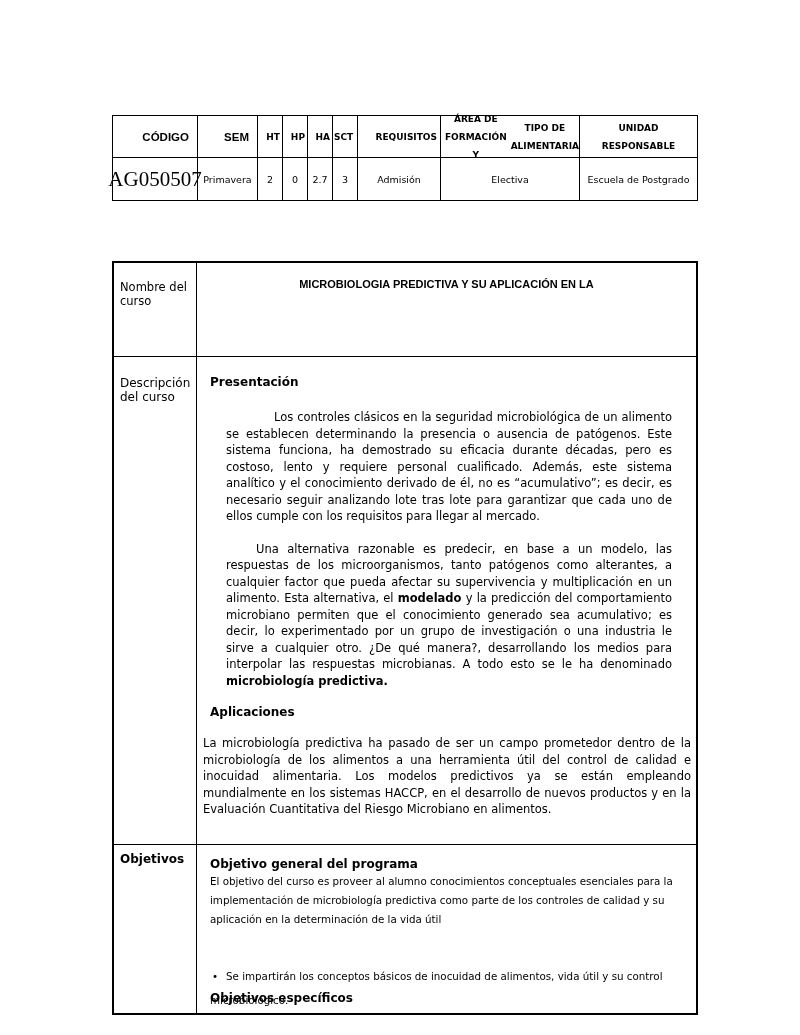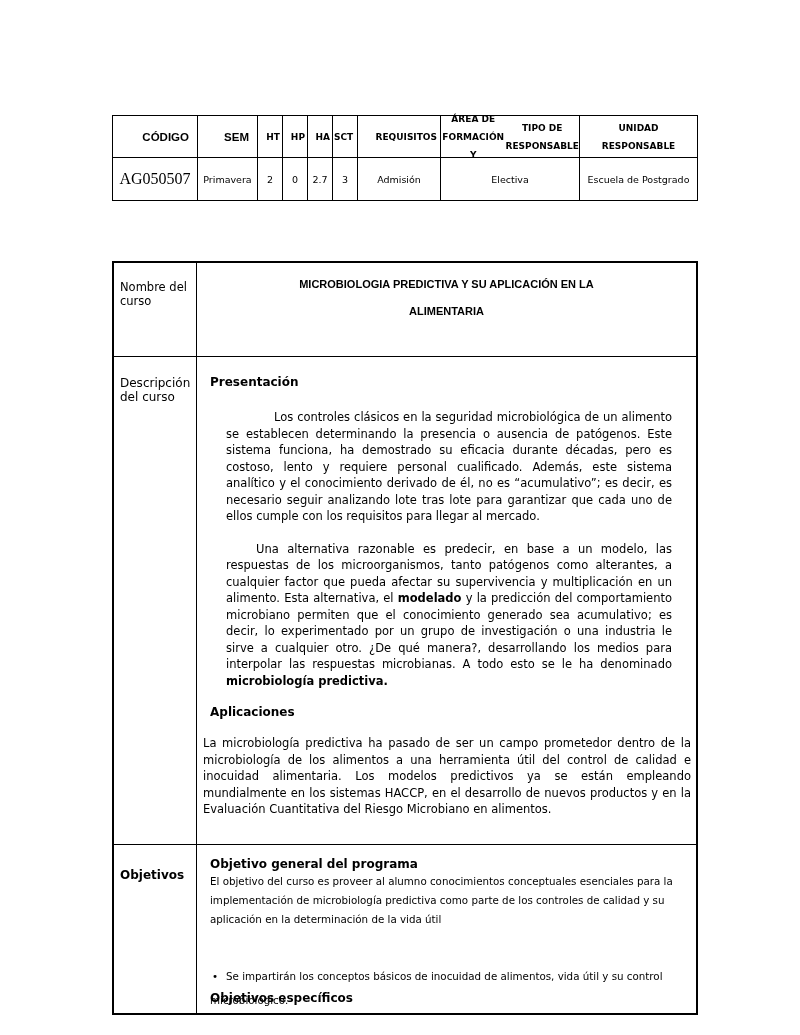--- a/index.html
+++ b/index.html
@@ -2,21 +2,21 @@
 <html><head>
   <meta charset="utf-8">
   <style>
     html, body { margin: 0; padding: 0; background: #ffffff; }
     body { width: 800px; height: 1035px; position: relative; overflow: hidden; color: #000; }
     .abs { position: absolute; }
     .cell { position: absolute; box-sizing: border-box; display: flex; align-items: center; justify-content: center; text-align: center; }
     .hdr { font-family: "Liberation Sans", sans-serif; font-weight: bold; font-size: 11.5px; }
     .hdr-small { font-family: "DejaVu Sans", sans-serif; font-weight: bold; font-size: 9px; line-height: 18px; }
     .val { font-family: "DejaVu Sans", sans-serif; font-size: 9.5px; }
-    .code { font-family: "Liberation Serif", serif; font-size: 16px; }
+    .code { font-family: "Liberation Serif", serif; font-size: 21px; }
     .vline { position: absolute; background: #000; width: 1px; }
     .hline { position: absolute; background: #000; height: 1px; }
     .label { font-family: "DejaVu Sans", sans-serif; font-size: 11.5px; line-height: 14px; }
     .title { font-family: "Liberation Sans", sans-serif; font-weight: bold; font-size: 11px; line-height: 27px; text-align: center; }
     .body { font-family: "DejaVu Sans", sans-serif; font-size: 11.5px; line-height: 16.5px; text-align: justify; }
     .sub { font-family: "DejaVu Sans", sans-serif; font-weight: bold; font-size: 12px; }
     .small { font-family: "DejaVu Sans", sans-serif; font-size: 10px; line-height: 19px; }
     p { margin: 16px; }
     b { font-weight: bold; }
   </style>
@@ -41,21 +41,21 @@
 
   <div class="cell hdr" style="left:113px; top:116px; width:84px; height:41px; justify-content:flex-end; padding-right:8px;">CÓDIGO</div>
   <div class="cell hdr" style="left:198px; top:116px; width:59px; height:41px; justify-content:flex-end; padding-right:8px;">SEM</div>
   <div class="cell hdr-small" style="left:258px; top:116px; width:24px; height:41px; justify-content:flex-end; padding-right:2px;">HT</div>
   <div class="cell hdr-small" style="left:283px; top:116px; width:24px; height:41px; justify-content:flex-end; padding-right:2px;">HP</div>
   <div class="cell hdr-small" style="left:308px; top:116px; width:24px; height:41px; justify-content:flex-end; padding-right:2px;">HA</div>
   <div class="cell hdr-small" style="left:333px; top:116px; width:24px; height:41px; justify-content:flex-start; padding-left:1px;">SCT</div>
   <div class="cell hdr-small" style="left:358px; top:116px; width:82px; height:41px; justify-content:flex-end; padding-right:3px;">REQUISITOS</div>
   <div class="cell hdr-small" style="left:441px; top:116px; width:138px; height:41px; flex-direction:row;">
     <span>ÁREA DE FORMACIÓN Y</span>
-    <span>TIPO DE RESPONSABLE</span>
+    <span>TIPO DE ALIMENTARIA</span>
   </div>
   <div class="cell hdr-small" style="left:580px; top:116px; width:117px; height:41px; flex-direction:column;">
     <span>UNIDAD</span>
     <span>RESPONSABLE</span>
   </div>
 
   <div class="cell code" style="left:113px; top:158px; width:84px; height:42px;">AG050507</div>
   <div class="cell val" style="left:198px; top:158px; width:59px; height:42px;">Primavera</div>
   <div class="cell val" style="left:258px; top:158px; width:24px; height:42px;">2</div>
   <div class="cell val" style="left:283px; top:158px; width:24px; height:42px;">0</div>
@@ -71,32 +71,31 @@
   <div class="hline" style="left:112px; top:356px; width:586px;"></div>
   <div class="hline" style="left:112px; top:844px; width:586px;"></div>
   <div class="hline" style="left:112px; top:1013px; width:586px; height:2px;"></div>
   <div class="vline" style="left:112px; top:261px; height:754px; width:2px;"></div>
   <div class="vline" style="left:196px; top:261px; height:754px;"></div>
   <div class="vline" style="left:696px; top:261px; height:754px; width:2px;"></div>
 
   <div class="abs label" style="left:120px; top:280px; width:74px;">Nombre del curso</div>
   <div class="abs title" style="left:197px; top:271px; width:499px;">
     <div>MICROBIOLOGIA PREDICTIVA Y SU APLICACIÓN EN LA</div>
-    <div>ALIMENTARIA</div>
   </div>
 
   <div class="abs label" style="left:120px; top:376px; width:74px; font-size:12px;">Descripción del curso</div>
   <div class="abs sub" style="left:210px; top:375px;">Presentación</div>
   <div class="abs body" style="left:210px; top:393px; width:478px;">
     <p style="text-indent:48px;">Los controles clásicos en la seguridad microbiológica de un alimento se establecen determinando la presencia o ausencia de patógenos. Este sistema funciona, ha demostrado su eficacia durante décadas, pero es costoso, lento y requiere personal cualificado. Además, este sistema analítico y el conocimiento derivado de él, no es “acumulativo”; es decir, es necesario seguir analizando lote tras lote para garantizar que cada uno de ellos cumple con los requisitos para llegar al mercado.</p>
     <p style="text-indent:30px;"><span>Una alternativa razonable es predecir, en base a un modelo, las respuestas de los microorganismos, tanto patógenos como alterantes, a cualquier factor que pueda afectar su supervivencia y multiplicación en un alimento. Esta alternativa, el </span><b>modelado</b><span> y la predicción del comportamiento microbiano permiten que el conocimiento generado sea acumulativo; es decir, lo experimentado por un grupo de investigación o una industria le sirve a cualquier otro. ¿De qué manera?, desarrollando los medios para interpolar las respuestas microbianas. A todo esto se le ha denominado </span><b>microbiología predictiva.</b></p>
   </div>
   <div class="abs sub" style="left:210px; top:705px;">Aplicaciones</div>
   <div class="abs body" style="left:203px; top:735px; width:488px;">La microbiología predictiva ha pasado de ser un campo prometedor dentro de la microbiología de los alimentos a una herramienta útil del control de calidad e inocuidad alimentaria. Los modelos predictivos ya se están empleando mundialmente en los sistemas HACCP, en el desarrollo de nuevos productos y en la Evaluación Cuantitativa del Riesgo Microbiano en alimentos.</div>
 
-  <div class="abs label" style="left:120px; top:852px; font-weight:bold; font-size:12px;margin-top:16px;">Objetivos</div>
+  <div class="abs label" style="left:120px; top:852px; font-weight:bold; font-size:12px;">Objetivos</div>
   <div class="abs sub" style="left:210px; top:857px;">Objetivo general del programa</div>
   <div class="abs small" style="left:210px; top:872px; width:486px; font-size:10.3px;">El objetivo del curso es proveer al alumno conocimientos conceptuales esenciales para la implementación de microbiología predictiva como parte de los controles de calidad y su aplicación en la determinación de la vida útil</div>
   <div class="abs sub" style="left:210px; top:947px;margin-top:44px;">Objetivos específicos</div>
   <div class="abs small" style="left:210px; top:964px; width:476px; font-size:10.3px; line-height:24px;">
     <div><span style="display:inline-block; width:14px; padding-left:2px;">•</span><span>Se impartirán los conceptos básicos de inocuidad de alimentos, vida útil y su control microbiológico.</span></div>
   </div>
 </div>
 
 </body></html>

